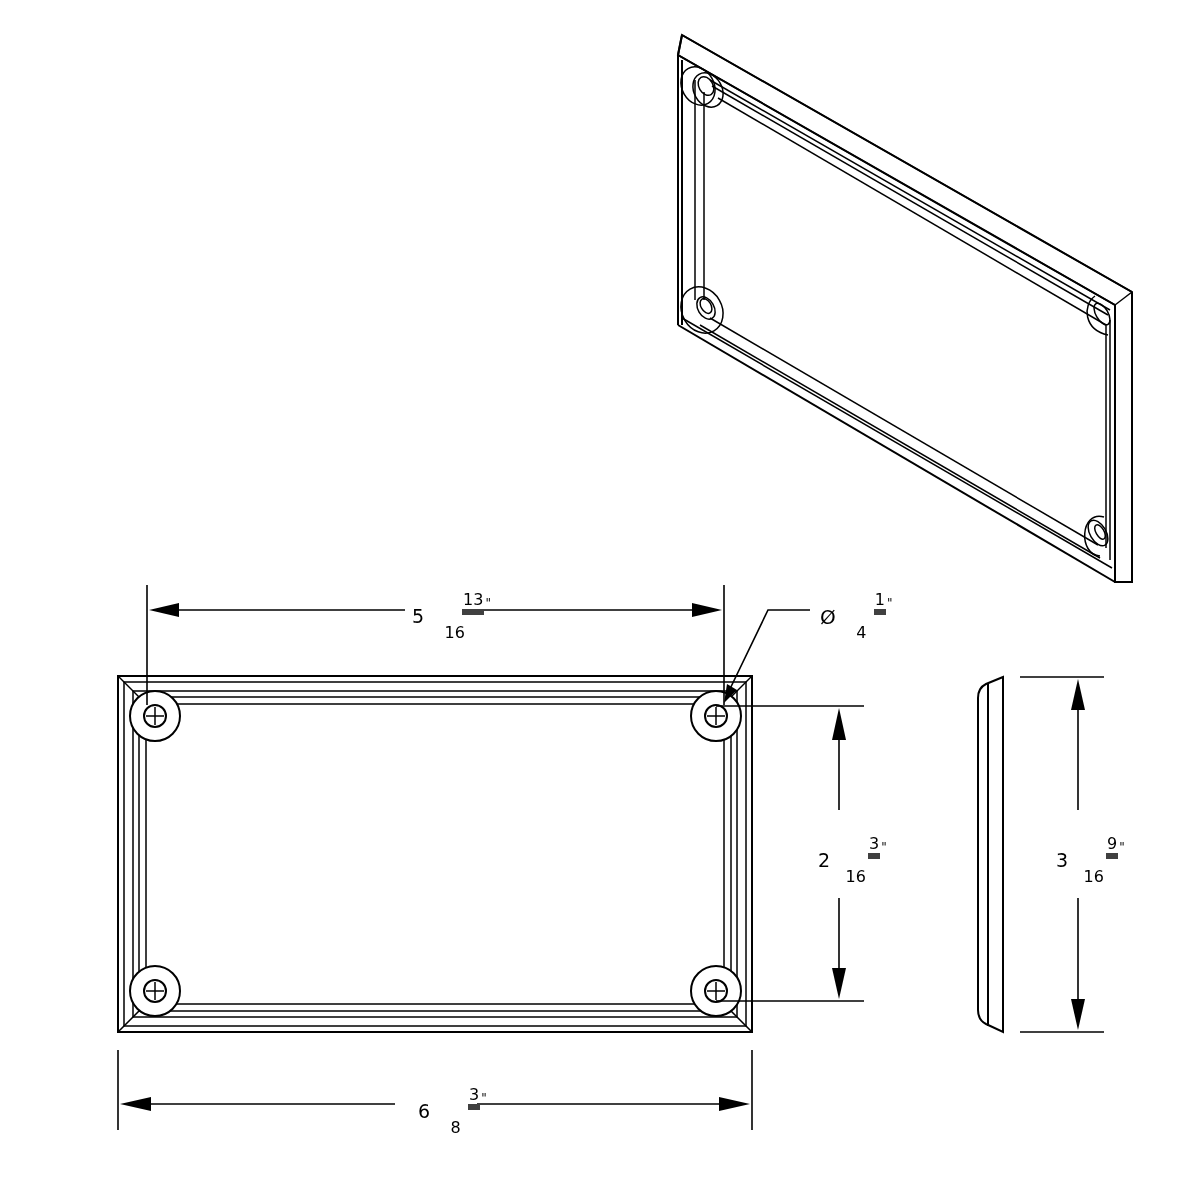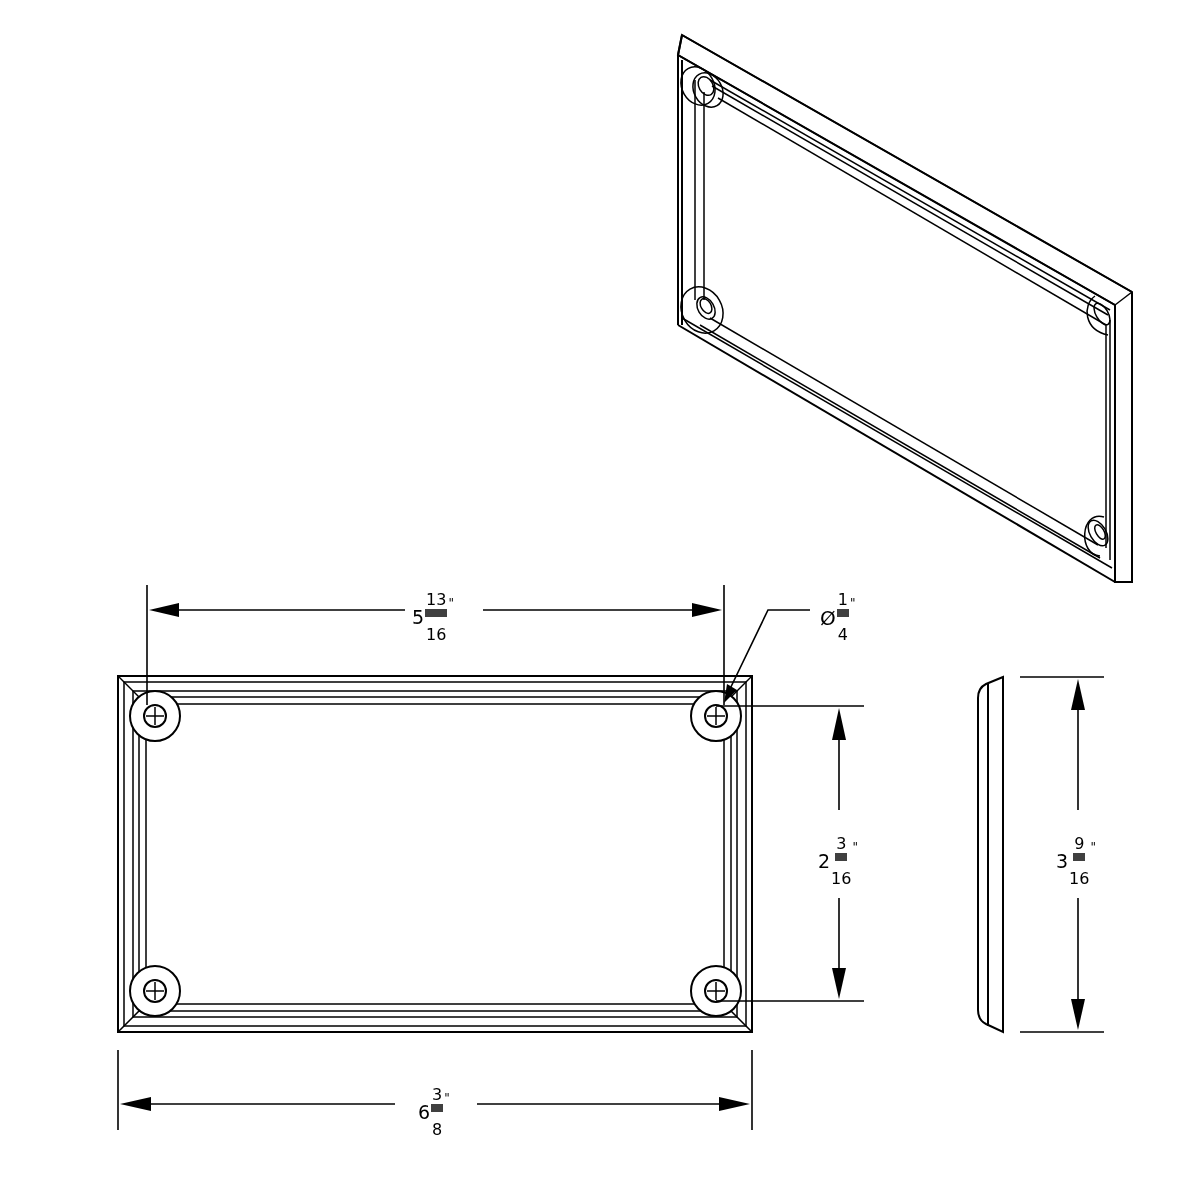--- a/index.html
+++ b/index.html
@@ -5,21 +5,21 @@
     html, body { margin: 0; padding: 0; background: #ffffff; }
     body { width: 1200px; height: 1200px; position: relative; overflow: hidden; font-family: "DejaVu Sans", sans-serif; }
     svg { position: absolute; left: 0; top: 0; }
     .ln { stroke: #000; stroke-width: 2; fill: none; }
     .thin { stroke: #000; stroke-width: 1.5; fill: none; }
     .dim { stroke: #000; stroke-width: 1.6; fill: none; }
     .arrow { fill: #000; stroke: none; }
     .lbl { position: absolute; color: #000; font-family: "DejaVu Sans", sans-serif; display: flex; align-items: center; white-space: nowrap; }
     .whole { font-size: 19px; line-height: 1; margin-right: 1px; }
     .frac { display: inline-flex; flex-direction: column; align-items: center; font-size: 16px; line-height: 1; }
-    .num { border-bottom: 8px solid #404040; padding: 0 1px 1px 1px; }
+    .num { border-bottom: 6px solid #404040; padding: 0 1px 1px 1px; margin-left: 37px; }
     .den { padding-top: 10px; }
     .inch { font-size: 12px; align-self: flex-start; margin-top: 4px; margin-left: 1px; }
     .dia { font-size: 20px; line-height: 1; margin-right: 1px; }
   </style>
 </head>
 <body>
 
 <svg width="1200" height="1200" viewBox="0 0 1200 1200">
 
   <g>

